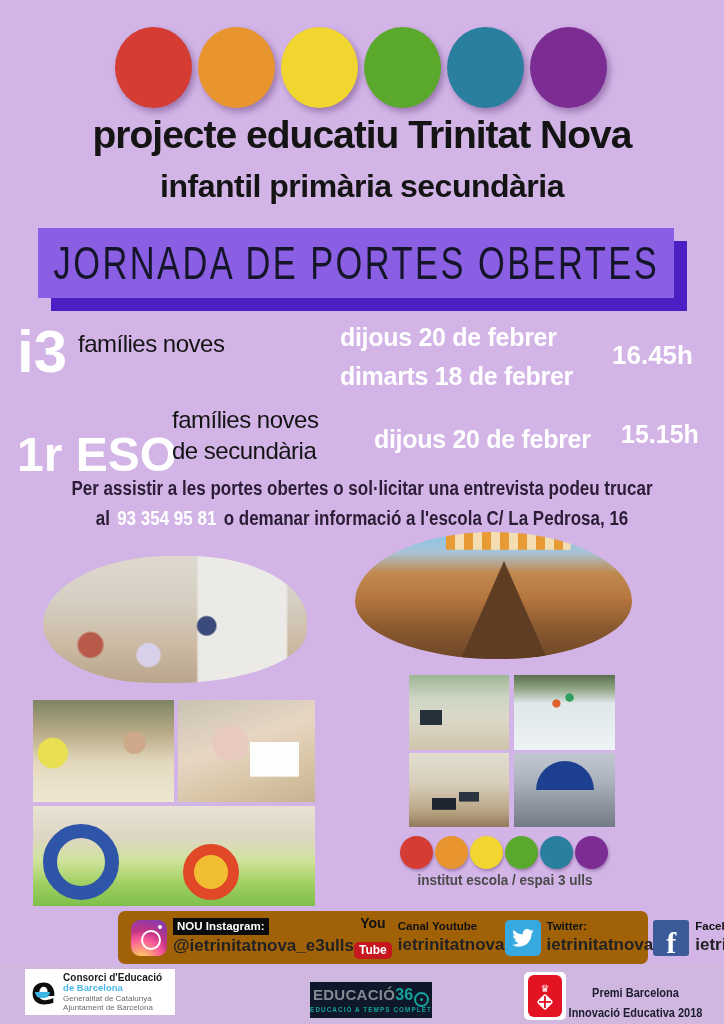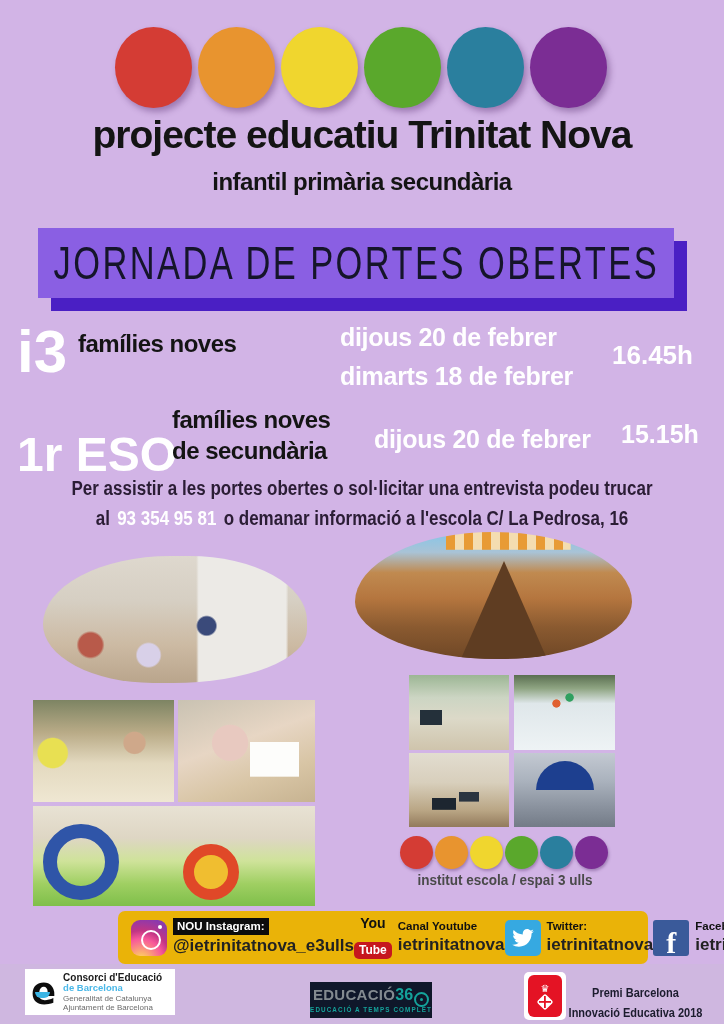--- a/index.html
+++ b/index.html
@@ -9,32 +9,32 @@
     font-family:"Liberation Sans",sans-serif;
     margin:0 auto;
   }
   
   .dots-top{position:absolute;left:115px;top:27px;display:flex;gap:6px;}
   .dot-lg{width:77px;height:81px;border-radius:50%;box-shadow:3px 4px 6px rgba(70,30,95,.38);}
   
   .title{position:absolute;left:0;top:113px;width:724px;margin:0;text-align:center;
     font-size:39px;font-weight:800;letter-spacing:-1px;color:#141414;}
   .subtitle{position:absolute;left:0;top:168px;width:724px;margin:0;text-align:center;
-    font-size:24px;font-weight:800;letter-spacing:-0.5px;color:#141414;}
+    font-size:32px;font-weight:800;letter-spacing:-0.5px;color:#141414;}
   
   .banner{position:absolute;left:38px;top:228px;width:636px;height:70px;
     background:#8a5fe3;box-shadow:13px 13px 0 #4a1fc4;
     display:flex;align-items:center;justify-content:center;}
   .banner-text{font-size:42px;font-weight:400;color:#15152a;text-transform:uppercase;
     letter-spacing:3px;transform:scaleX(.82) scaleY(1.12);transform-origin:center;white-space:nowrap;}
   
   .sched-group{position:absolute;color:#fff;font-weight:800;line-height:1;}
   .g1{left:17px;top:322px;font-size:60px;}
   .g2{left:17px;top:407px;font-size:48px;margin-top:24px;}
-  .sched-aud{position:absolute;color:#141414;font-weight:700;font-size:24px;line-height:1.3;letter-spacing:-0.5px;}
+  .sched-aud{position:absolute;color:#141414;font-weight:400;font-size:24px;line-height:1.3;letter-spacing:-0.5px;}
   .a1{left:78px;top:328px;}
   .a2{left:172px;top:404px;}
   .sched-dates{position:absolute;color:#fff;font-weight:800;font-size:25px;line-height:1.55;letter-spacing:-0.3px;}
   .d1{left:340px;top:318px;}
   .d2{left:374px;top:420px;}
   .sched-time{position:absolute;color:#fff;font-weight:800;font-size:26px;}
   .t1{left:612px;top:340px;}
   .t2{left:621px;top:420px;font-size:25px;}
   
   .contact{position:absolute;left:0;width:724px;margin:0;text-align:center;
@@ -93,21 +93,21 @@
   .ph-umb::before{content:"";position:absolute;left:22px;top:8px;width:58px;height:29px;
     background:#1d3f8f;border-radius:58px 58px 0 0;}
   
   .dots-mini{position:absolute;left:400px;top:836px;display:flex;gap:2px;}
   .dot-sm{width:33px;height:33px;border-radius:50%;box-shadow:1px 2px 3px rgba(70,30,95,.35);}
   .brand-name{position:absolute;left:396px;top:871px;width:218px;text-align:center;
     font-size:15px;font-weight:700;color:#4a4a4a;transform:scaleX(.9);transform-origin:center;white-space:nowrap;}
   .brand-bar{position:absolute;left:399px;top:888px;width:212px;height:17px;background:#878787;
     display:flex;align-items:center;justify-content:center;color:#fff;font-size:14px;font-weight:700;}
   
-  .social{position:absolute;left:118px;top:911px;width:530px;height:53px;background:#eab308;border-radius:7px;
+  .social{position:absolute;left:118px;top:911px;width:530px;height:53px;background:#a16207;border-radius:7px;
     display:flex;align-items:center;justify-content:space-between;padding:0 13px;box-sizing:border-box;}
   .sg{display:flex;align-items:center;gap:6px;}
   .sg-text{display:flex;flex-direction:column;line-height:1.3;}
   .sg-label{font-size:11.5px;font-weight:800;color:#111;white-space:nowrap;}
   .sg-handle{font-size:17px;font-weight:600;color:#222;white-space:nowrap;}
   .ig-label{background:#0c0c0c;color:#fff;padding:1px 4px;align-self:flex-start;}
   .ig-icon{position:relative;width:36px;height:36px;border-radius:9px;
     background:radial-gradient(circle at 28% 112%,#fdc468 10%,#f7589a 45%,#c13584 62%,#833ab4 92%);}
   .ig-icon::before{content:"";position:absolute;left:10px;top:10px;width:16px;height:16px;border:2.5px solid #fff;border-radius:50%;}
   .ig-icon::after{content:"";position:absolute;right:5px;top:5px;width:4px;height:4px;background:#fff;border-radius:50%;}

